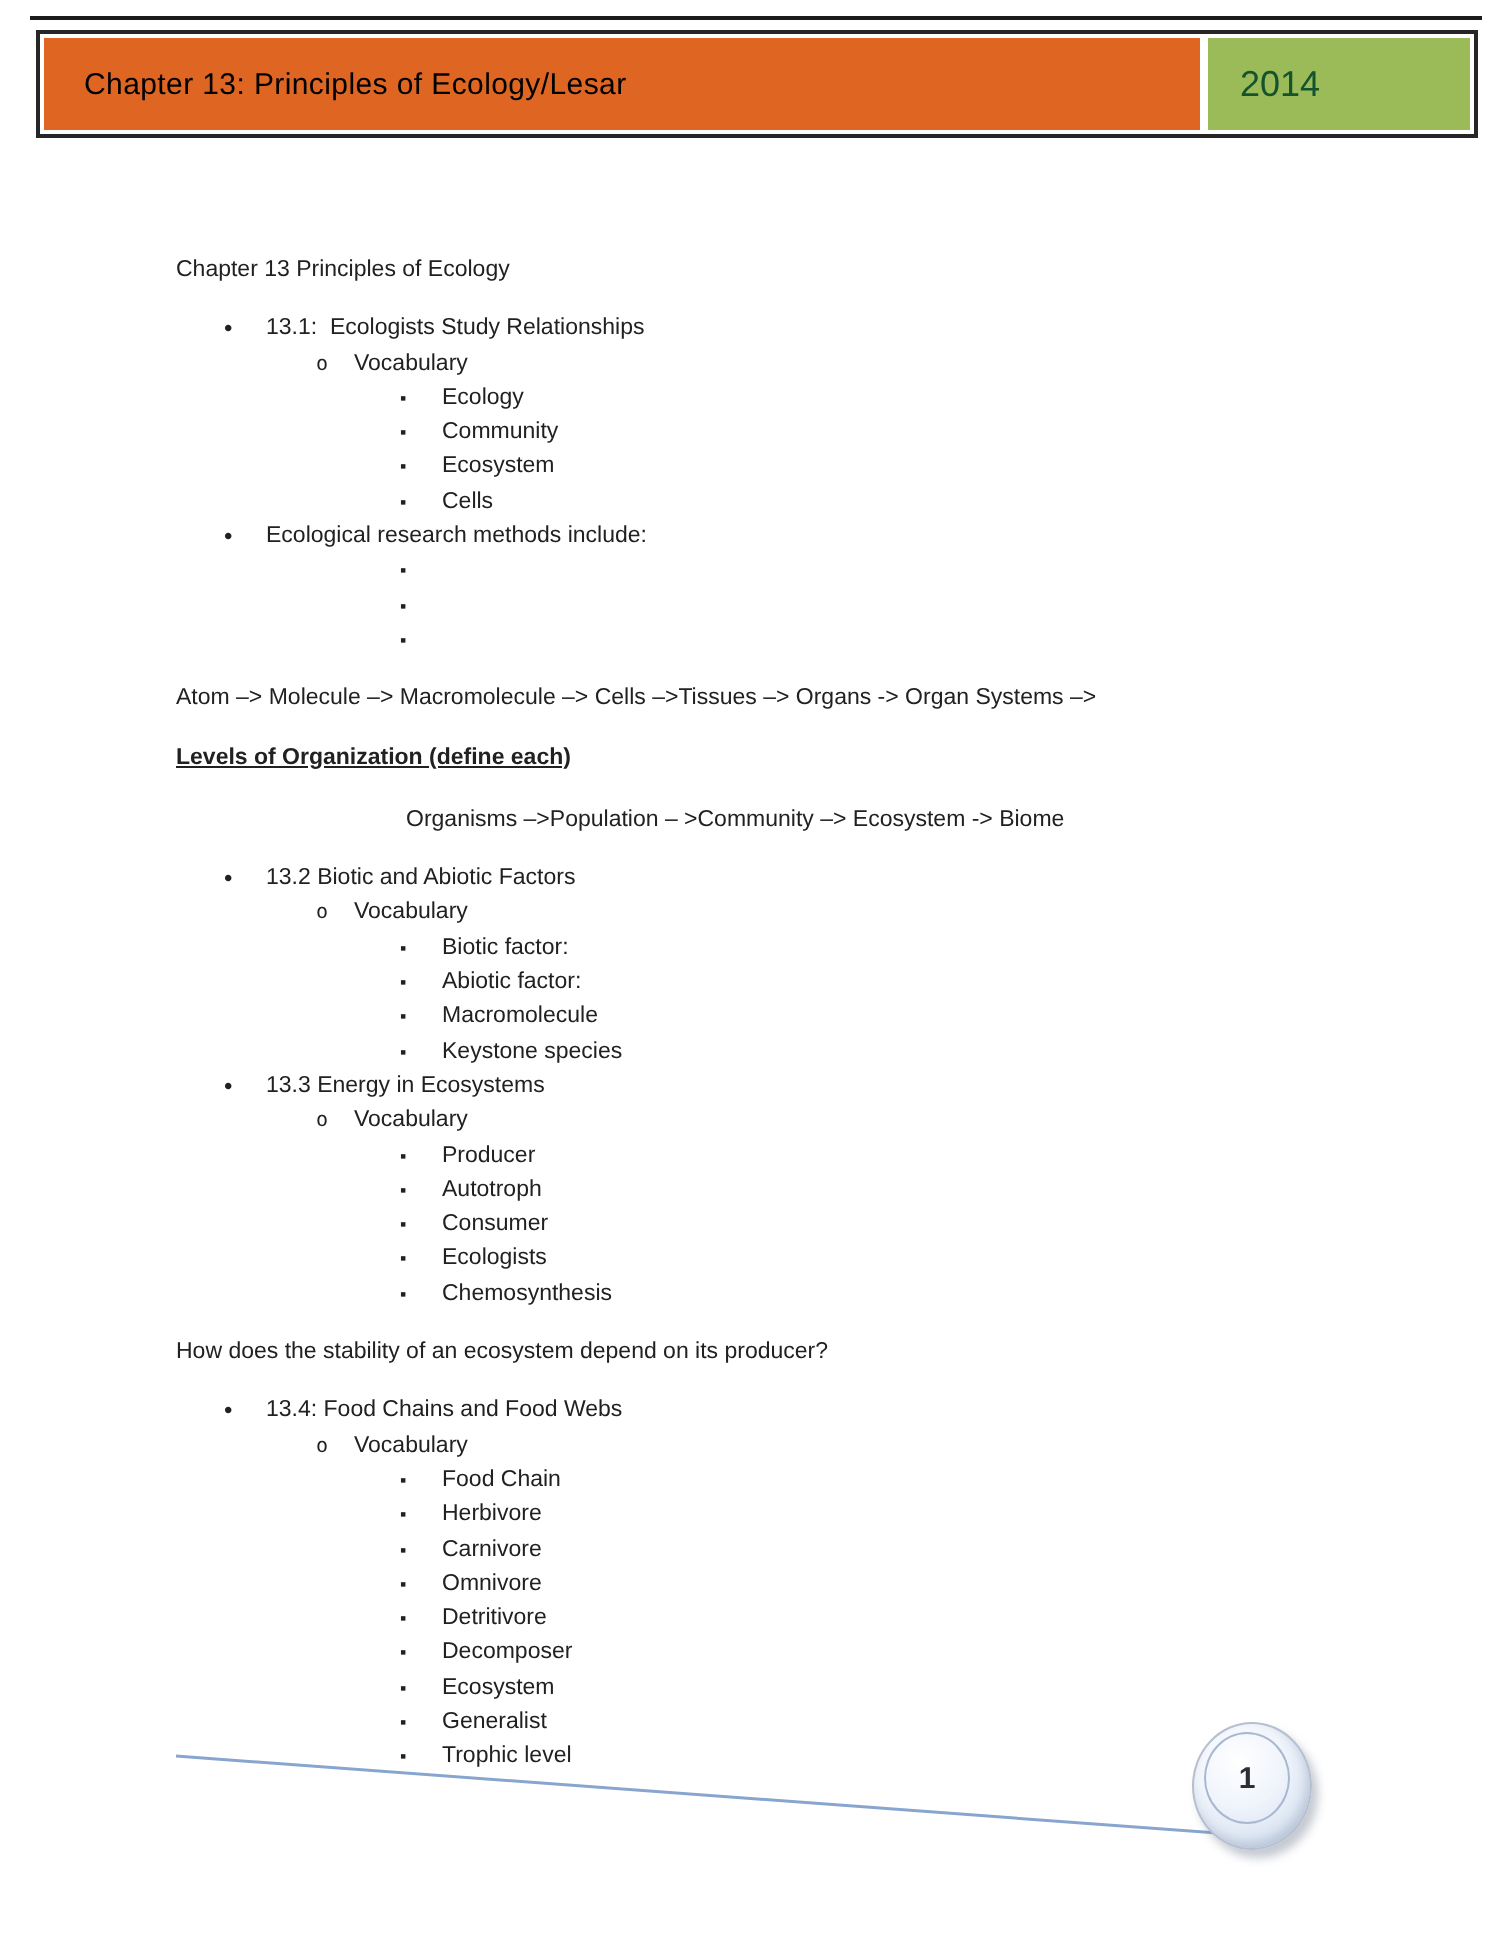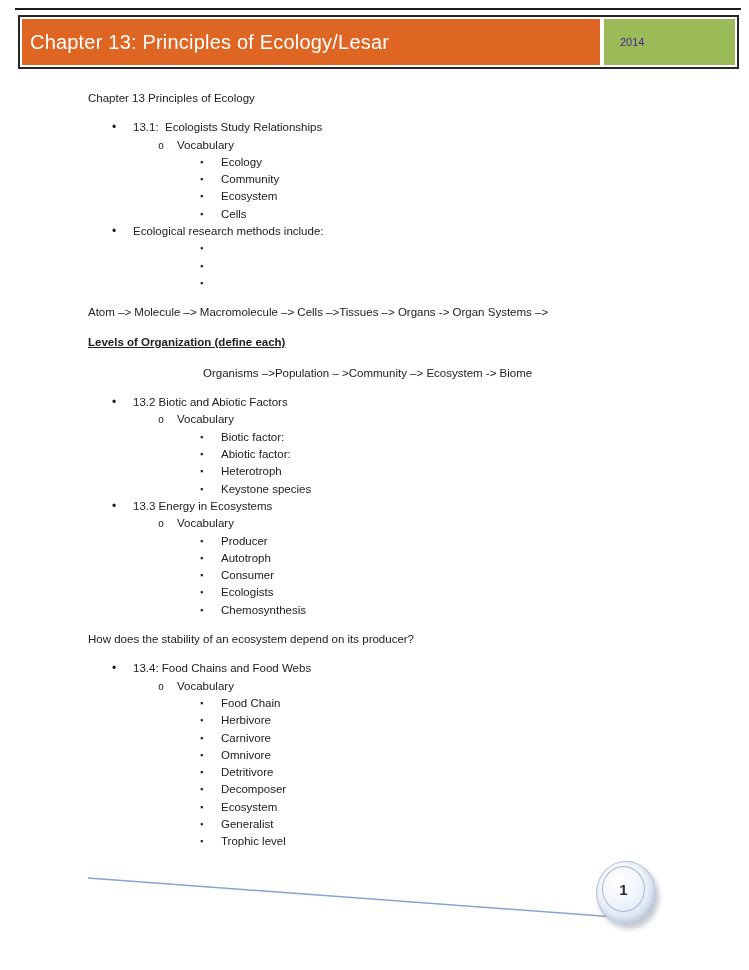--- a/index.html
+++ b/index.html
@@ -20,34 +20,34 @@
   .header-box {
     position:absolute; left:18px; top:15px;
     width:713px; height:46px;
     border:2px solid #262626;
     background:#ffffff;
     padding:2px;
     display:flex; gap:4px;
   }
   .header-title-cell {
     flex:1; display:flex; align-items:center;
-    padding-left:8px;
-    color:#ffffff; font-size:20px; letter-spacing:0.2px;
+    padding-left:20px;
+    color:#000000; font-size:15px; letter-spacing:0.2px;
   }
   .header-year-cell {
     width:131px; box-sizing:border-box;
     display:flex; align-items:center;
     padding-left:16px;
-    color:#4c1d95; font-size:11px;
+    color:#14532d; font-size:18px;
   }
 
   
   .doc-body {
     position:absolute; left:0; top:0; right:0;
-    padding-top:78px;
+    padding-top:115px;
     font-size:11.5px;
   }
   .line {
     position:relative;
     line-height:17.3px;
     min-height:17.3px;
     white-space:pre-wrap;
   }
   .p, .heading      { padding-left:88px;  margin-top:12px; margin-bottom:12px; }
   .p-indent         { padding-left:203px; margin-top:14px; margin-bottom:12px; }
@@ -108,21 +108,21 @@
       <div class="line b3"><span class="marker">▪</span><span class="text"></span></div>
       <div class="line b3"><span class="marker">▪</span><span class="text"></span></div>
       <div class="line b3"><span class="marker">▪</span><span class="text"></span></div>
       <div class="line p"><span class="text">Atom –&gt; Molecule –&gt; Macromolecule –&gt; Cells –&gt;Tissues –&gt; Organs -&gt; Organ Systems –&gt;</span></div>
       <div class="line heading"><span class="text">Levels of Organization (define each)</span></div>
       <div class="line p-indent"><span class="text">Organisms –&gt;Population – &gt;Community –&gt; Ecosystem -&gt; Biome</span></div>
       <div class="line b1"><span class="marker">•</span><span class="text">13.2 Biotic and Abiotic Factors</span></div>
       <div class="line b2"><span class="marker">o</span><span class="text">Vocabulary</span></div>
       <div class="line b3"><span class="marker">▪</span><span class="text">Biotic factor:</span></div>
       <div class="line b3"><span class="marker">▪</span><span class="text">Abiotic factor:</span></div>
-      <div class="line b3"><span class="marker">▪</span><span class="text">Heterotroph</span></div>
+      <div class="line b3"><span class="marker">▪</span><span class="text">Macromolecule</span></div>
       <div class="line b3"><span class="marker">▪</span><span class="text">Keystone species</span></div>
       <div class="line b1"><span class="marker">•</span><span class="text">13.3 Energy in Ecosystems</span></div>
       <div class="line b2"><span class="marker">o</span><span class="text">Vocabulary</span></div>
       <div class="line b3"><span class="marker">▪</span><span class="text">Producer</span></div>
       <div class="line b3"><span class="marker">▪</span><span class="text">Autotroph</span></div>
       <div class="line b3"><span class="marker">▪</span><span class="text">Consumer</span></div>
       <div class="line b3"><span class="marker">▪</span><span class="text">Ecologists</span></div>
       <div class="line b3"><span class="marker">▪</span><span class="text">Chemosynthesis</span></div>
       <div class="line p"><span class="text">How does the stability of an ecosystem depend on its producer?</span></div>
       <div class="line b1"><span class="marker">•</span><span class="text">13.4: Food Chains and Food Webs</span></div>

